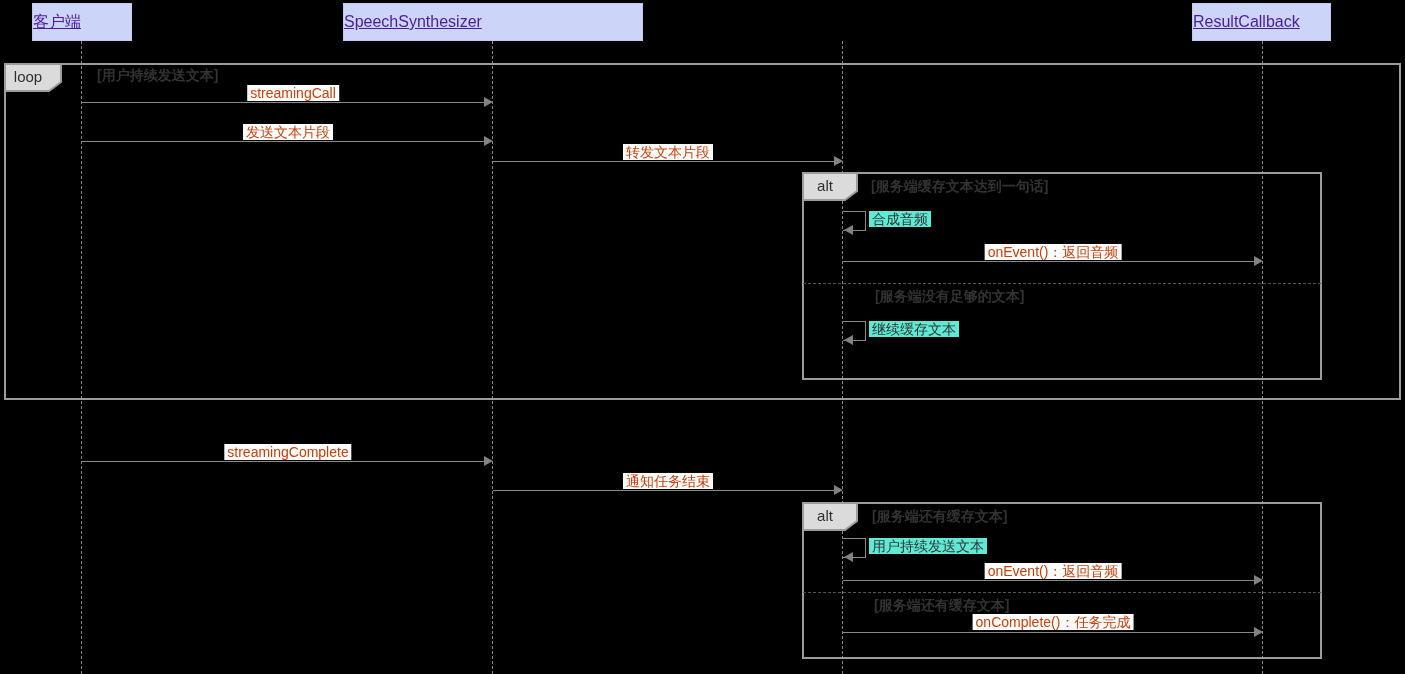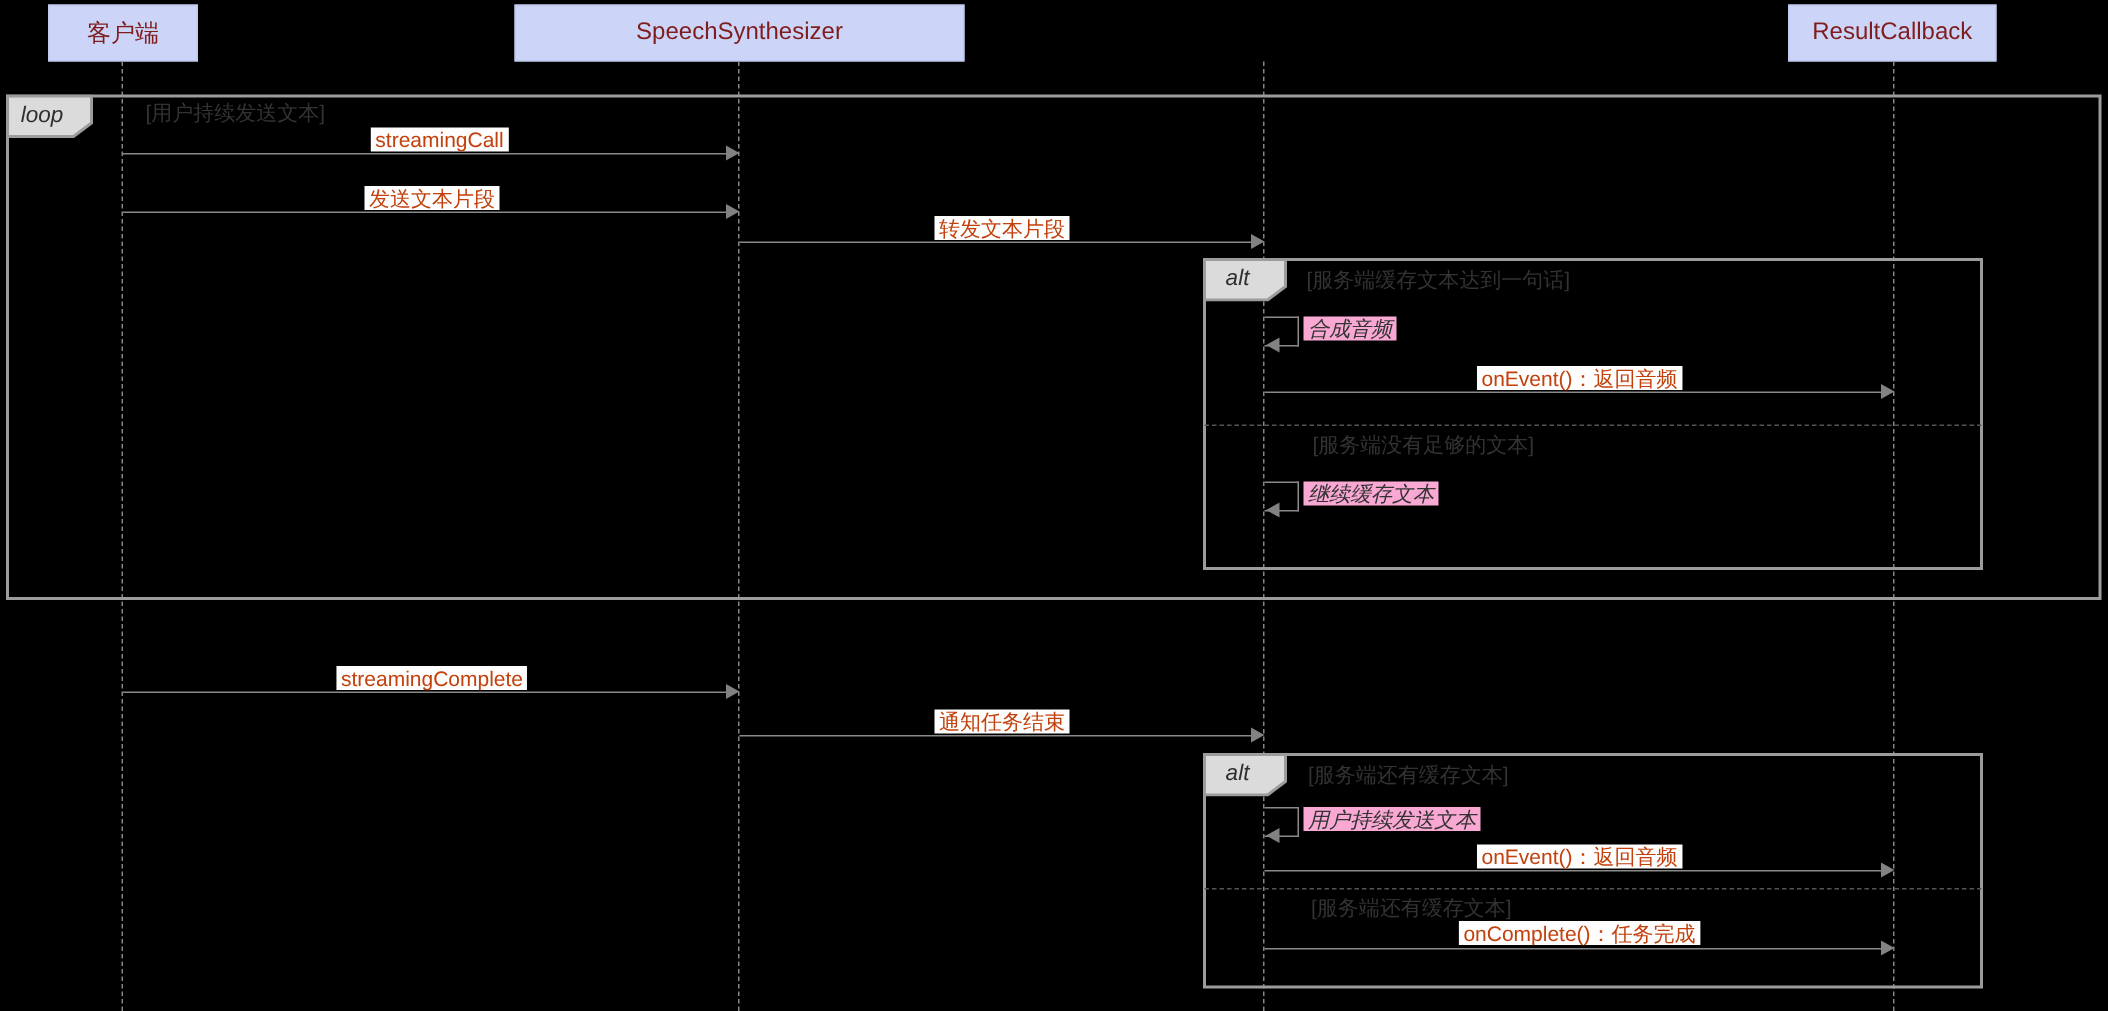--- a/index.html
+++ b/index.html
@@ -1,43 +1,43 @@
 <!DOCTYPE html>
 <html><head>
 <meta charset="utf-8">
 <style>
   html,body{margin:0;padding:0;background:#000;}
   #stage{
     position:relative;width:1405px;height:674px;background:#000;overflow:hidden;
     font-family:"Liberation Sans","DejaVu Sans",sans-serif;
   }
   .participant{
-    position:absolute;top:3px;height:38px;background:#ccd4f7;color:#7f1d1d;
-    display:flex;align-items:center;justify-content:center;font-size:16px;
-    box-sizing:border-box;border:1px solid #c0c9ef;
+    position:absolute;top:3px;height:38px;background:#ccd4f7;color:#4c1d95;
+    display:flex;align-items:center;font-size:16px;
+    box-sizing:border-box;border:1px solid #c0c9ef;text-decoration:underline;
   }
   .lifeline{position:absolute;top:41px;height:633px;width:0;border-left:1px dashed #868686;}
   .fragment{position:absolute;border:2px solid #9c9c9c;box-sizing:border-box;background:transparent;}
   .frag-label{position:absolute;}
   .frag-label svg{display:block;}
   .frag-label .op{
     position:absolute;left:0;top:0;right:10px;bottom:2px;display:flex;align-items:center;
-    justify-content:center;font-size:15px;color:#2f2f2f;font-style:italic;
+    justify-content:center;font-size:15px;color:#2f2f2f;
   }
-  .guard{position:absolute;font-size:14px;line-height:17px;font-weight:normal;color:#333;white-space:nowrap;}
+  .guard{position:absolute;font-size:14px;line-height:17px;font-weight:bold;color:#333;white-space:nowrap;}
   .msg-line{position:absolute;height:0;border-top:1px solid #8a8a8a;}
   .arrow-r{position:absolute;width:0;height:0;border-top:5px solid transparent;border-bottom:5px solid transparent;border-left:9px solid #828282;}
   .arrow-l{position:absolute;width:0;height:0;border-top:5px solid transparent;border-bottom:5px solid transparent;border-right:9px solid #828282;}
   .msg-label{
     position:absolute;background:#fdfdfd;color:#c2410c;font-size:14px;line-height:16px;
     padding:0 3px;white-space:nowrap;transform:translateX(-50%);
   }
   .self-label{
-    position:absolute;background:#f9a8d4;color:#333;font-size:14px;line-height:16px;
-    padding:0 3px;white-space:nowrap;font-style:italic;
+    position:absolute;background:#5eead4;color:#333;font-size:14px;line-height:16px;
+    padding:0 3px;white-space:nowrap;
   }
   .self-loop{position:absolute;width:23px;height:20px;box-sizing:border-box;
     border:1px solid #8a8a8a;border-left:none;}
   .divider{position:absolute;height:0;border-top:1px dashed #555;}
 </style>
 </head>
 <body>
 
 <div id="stage">
 

